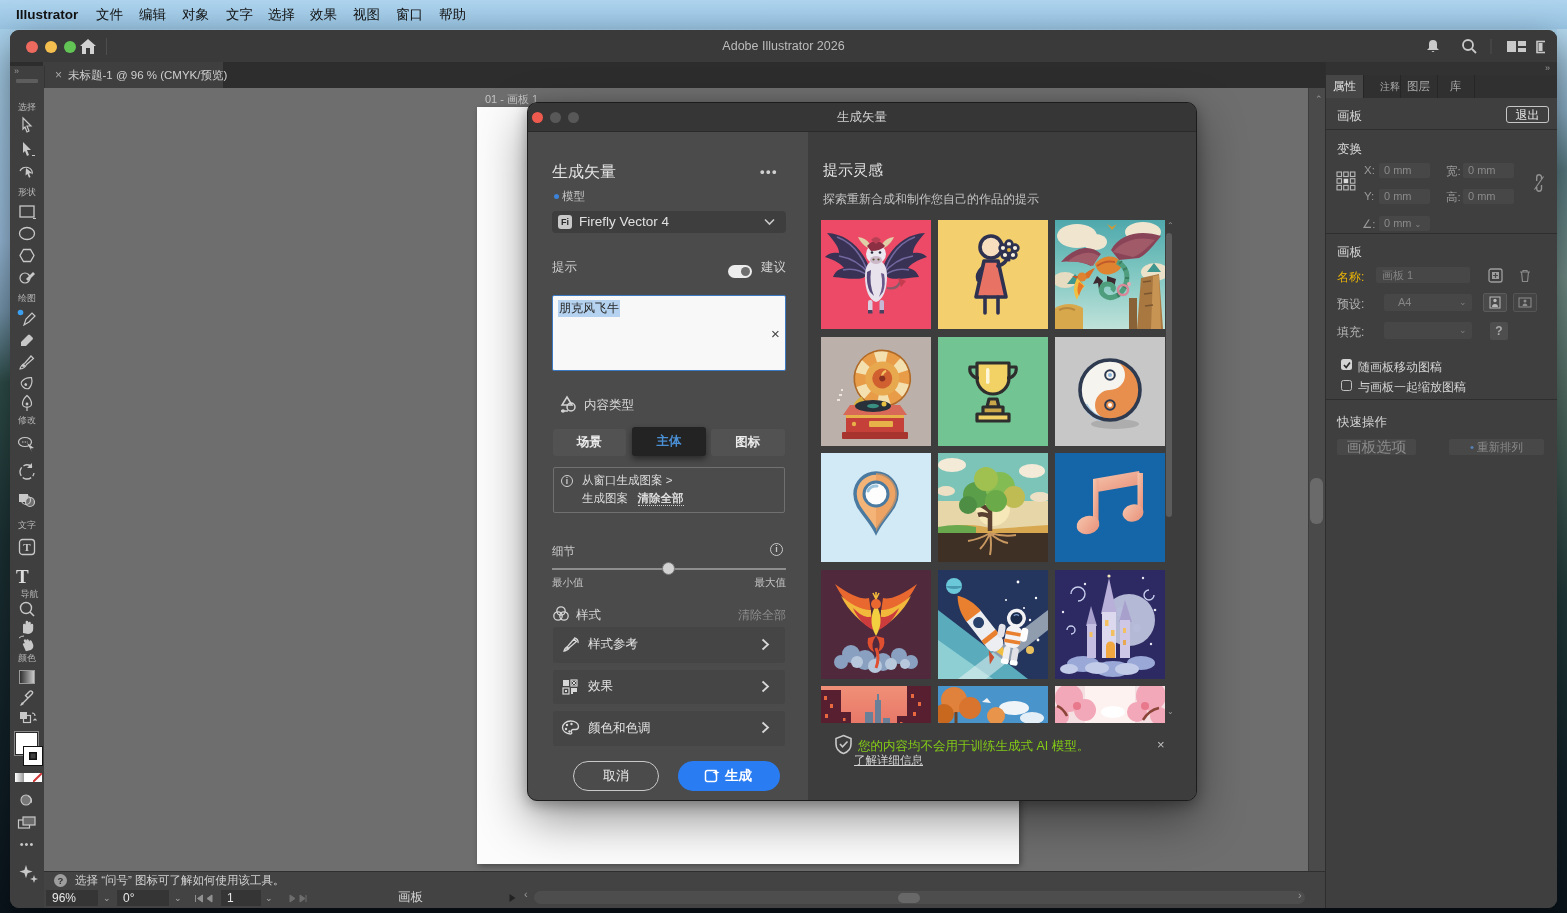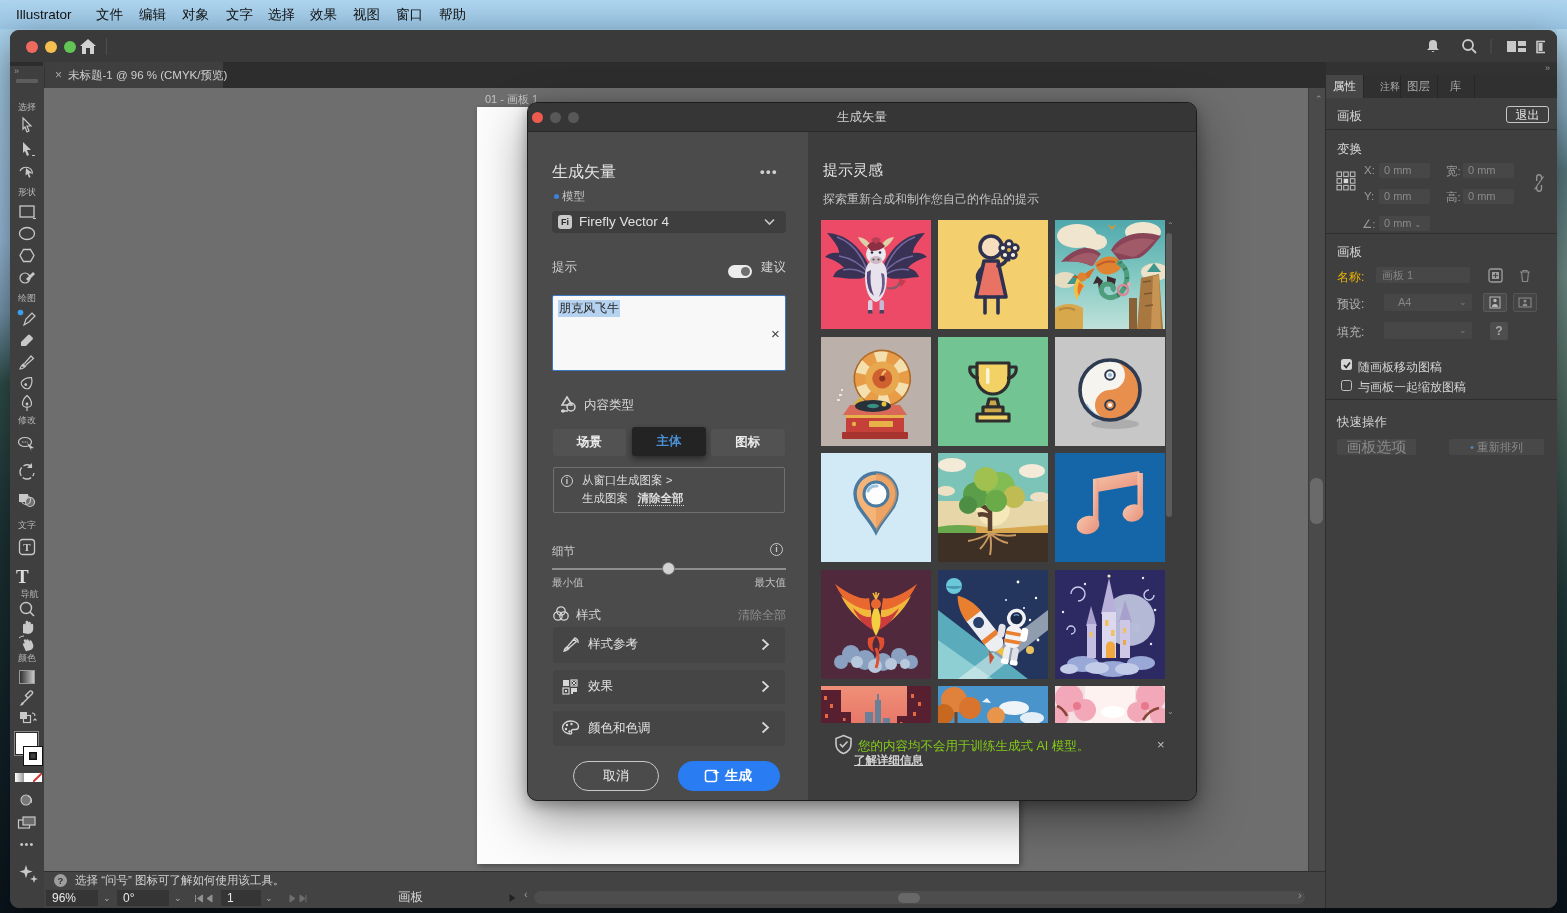--- a/index.html
+++ b/index.html
@@ -5,21 +5,21 @@
 body{width:1567px;height:913px;overflow:hidden;position:relative;
  font-family:"Liberation Sans",sans-serif;
  background:linear-gradient(180deg,#a9d2ec 0%,#9cc4e2 17%,#648ba2 25%,#41605c 34%,#2a4540 52%,#1a2e31 72%,#0e1b22 90%,#0a141c 100%)}
 .ab{position:absolute}
 .txt{white-space:nowrap}
 </style></head>
 <body>
 
 <div class="ab" style="left:0;top:0;width:1567px;height:29px;background:linear-gradient(180deg,#aed4ee,#9ac6e5)"></div>
 <div class="ab txt" id="menubar" style="left:0;top:0;height:29px;width:1567px;color:#121212;font-size:13.5px;line-height:29px">
-<span class="ab" style="left:16px;font-weight:normal">Illustrator</span>
+<span class="ab" style="left:16px;font-weight:bold">Illustrator</span>
 <span class="ab" style="left:96px">文件</span>
 <span class="ab" style="left:139px">编辑</span>
 <span class="ab" style="left:182px">对象</span>
 <span class="ab" style="left:226px">文字</span>
 <span class="ab" style="left:268px">选择</span>
 <span class="ab" style="left:310px">效果</span>
 <span class="ab" style="left:353px">视图</span>
 <span class="ab" style="left:396px">窗口</span>
 <span class="ab" style="left:439px">帮助</span>
 </div>
@@ -29,20 +29,21 @@
 <div class="ab" id="win" style="left:10px;top:30px;width:1547px;height:878px;background:#3f3f3f;border-radius:9px;box-shadow:0 14px 38px rgba(0,0,0,.5);overflow:hidden">
 
 <div class="ab" style="left:0;top:0;width:1547px;height:32px;background:#3a3a3a;border-bottom:1px solid #2b2b2b"></div>
 <div class="ab" style="left:16px;top:11px;width:12px;height:12px;border-radius:6px;background:#ee6a5f"></div>
 <div class="ab" style="left:35px;top:11px;width:12px;height:12px;border-radius:6px;background:#f5bf4f"></div>
 <div class="ab" style="left:54px;top:11px;width:12px;height:12px;border-radius:6px;background:#61c454"></div>
 <svg class="ab" style="left:69px;top:8px" width="18" height="17" viewBox="0 0 18 17">
       <path d="M9 1 L17 8 H15 V16 H11 V10 H7 V16 H3 V8 H1 Z" fill="#d2d2d2"></path>
     </svg>
 <div class="ab" style="left:96px;top:8px;width:1px;height:17px;background:#4e4e4e"></div>
+<div class="ab txt" style="left:0;top:0;width:1547px;text-align:center;line-height:32px;color:#bcbcbc;font-size:12.5px">Adobe Illustrator 2026</div>
 <svg class="ab" style="left:1415px;top:8px" width="120" height="17" viewBox="0 0 120 17">
 <path d="M8 2 a4 4 0 0 1 4 4 v4 l2 2 H2 l2-2 V6 a4 4 0 0 1 4-4 Z M6.5 13 a1.6 1.6 0 0 0 3 0 Z" fill="#c9c9c9"></path>
 <circle cx="43" cy="7" r="5" fill="none" stroke="#c9c9c9" stroke-width="1.8"></circle>
       <line x1="47" y1="11" x2="51" y2="15" stroke="#c9c9c9" stroke-width="1.8"></line>
 <line x1="66" y1="1" x2="66" y2="16" stroke="#4e4e4e" stroke-width="1"></line>
 <g fill="#c9c9c9">
         <rect x="82" y="3" width="9" height="11"></rect>
         <rect x="93" y="3" width="8" height="5"></rect>
         <rect x="93" y="10" width="8" height="4"></rect>
       </g>
@@ -772,15 +773,15 @@
       </svg>
 </div>
 <div class="ab txt" style="left:639px;top:118px;color:#9a9a9a;font-size:8px">⌃</div>
 <div class="ab" style="left:638px;top:130px;width:6px;height:284px;background:#5c5c5c;border-radius:3px"></div>
 <div class="ab txt" style="left:639px;top:604px;color:#9a9a9a;font-size:8px">⌄</div>
 <svg class="ab" style="left:306px;top:631px" width="19" height="21">
       <path d="M9.5 1.5 L17 4.5 V10 c0 5-3 8-7.5 9.5 C5 18 2 15 2 10 V4.5 Z" fill="none" stroke="#c8c8c8" stroke-width="1.6"></path>
       <path d="M6 10 l2.5 2.8 L13.5 7.5" fill="none" stroke="#c8c8c8" stroke-width="1.6"></path>
     </svg>
 <div class="ab txt" style="left:330px;top:635px;color:#84cc16;font-size:12.5px">您的内容均不会用于训练生成式 AI 模型。</div>
-<div class="ab txt" style="left:326px;top:650px;color:#d4d4d4;font-size:11.5px;font-weight:bold;text-decoration:underline">了解详细信息</div>
+<div class="ab txt" style="left:326px;top:650px;color:#d4d4d4;font-size:11.5px;font-weight:normal;text-decoration:underline">了解详细信息</div>
 <div class="ab txt" style="left:629px;top:634px;color:#c0c0c0;font-size:13px">×</div>
 </div>
 
 </body></html>

